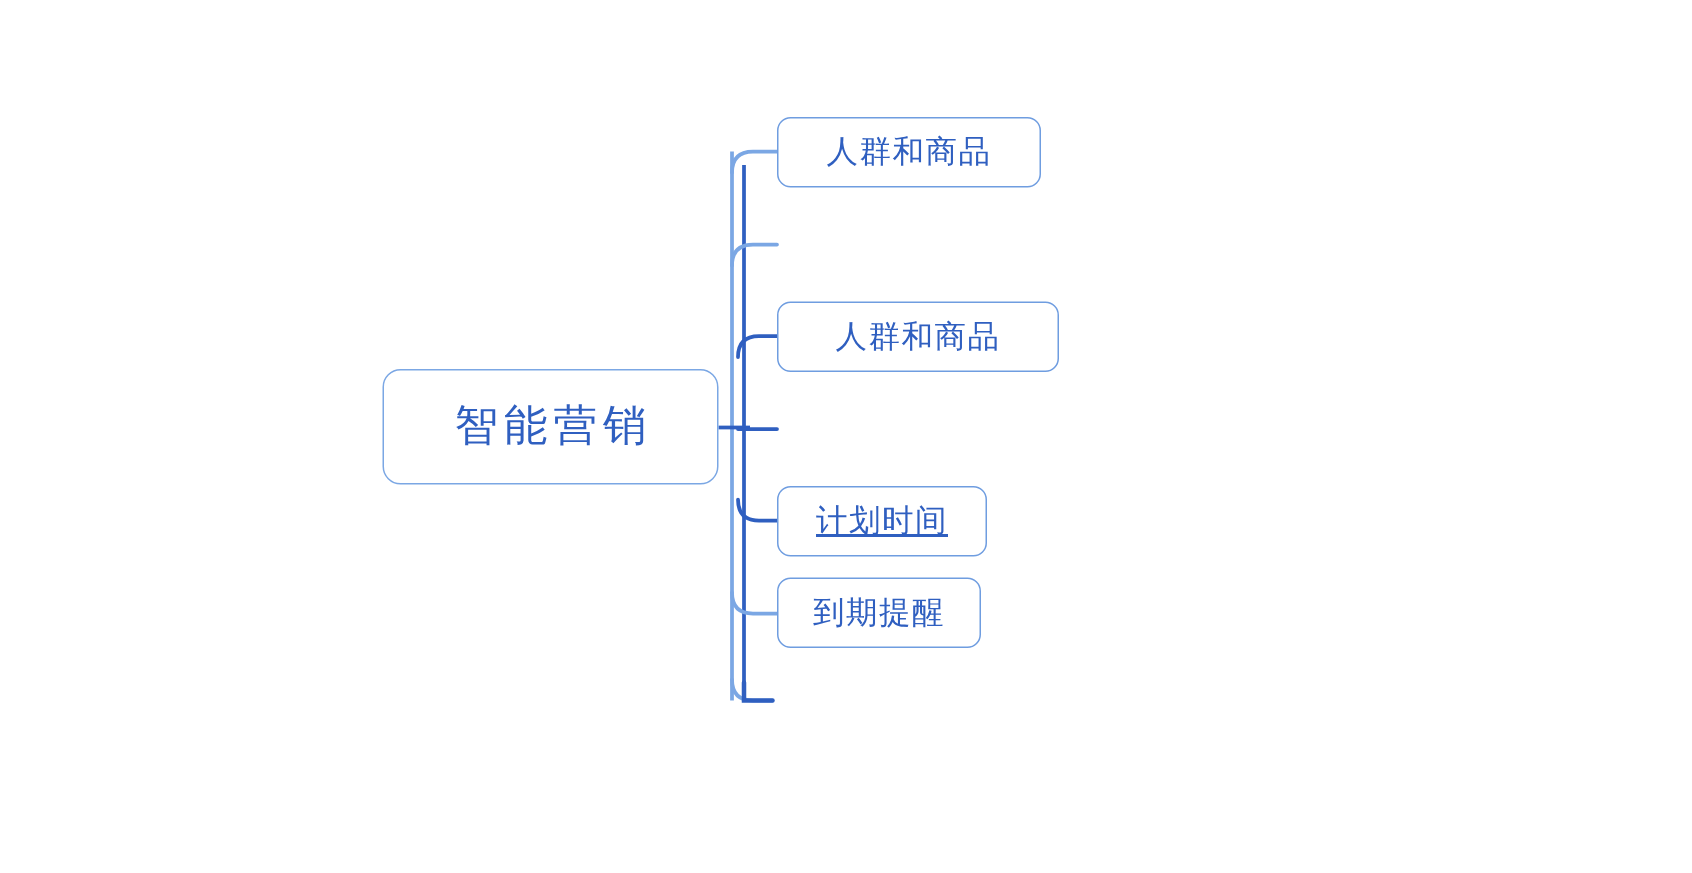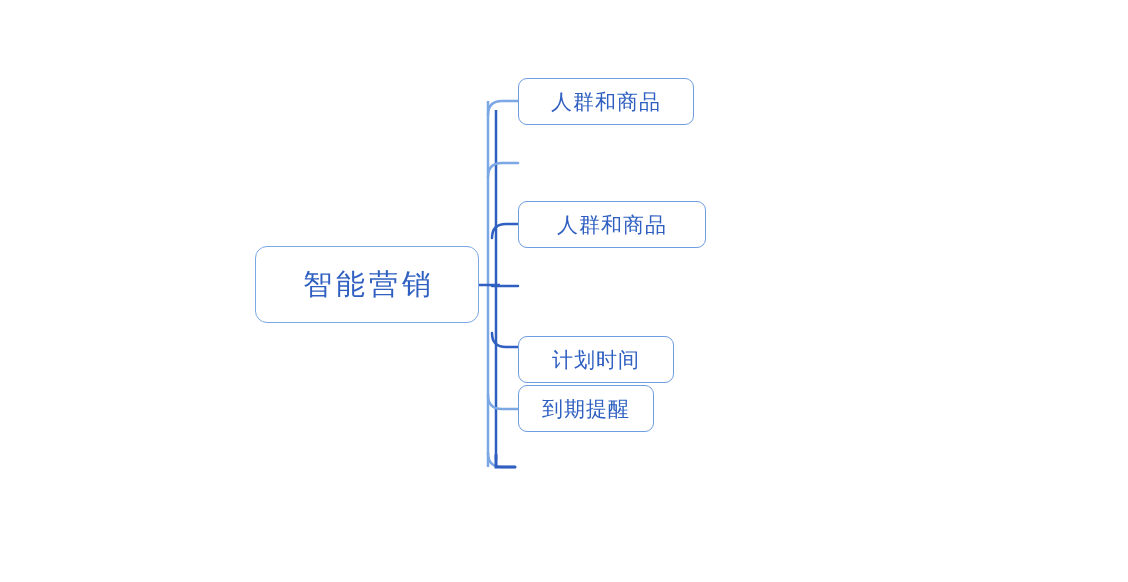--- a/index.html
+++ b/index.html
@@ -117,21 +117,21 @@
   <div class="node node-child" style="left:518px; top:78px; width:176px;">
     <span class="node-label">人群和商品</span>
   </div>
 
 
   <div class="node node-child" style="left:518px; top:201px; width:188px;">
     <span class="node-label">人群和商品</span>
   </div>
 
 
-  <div class="node node-child" style="left:518px; top:336px; width:156px;">
+  <div class="node node-child" style="left:518px; top:324px; width:140px;text-decoration:underline;">
     <span class="node-label">计划时间</span>
   </div>
 
   <div class="node node-child" style="left:518px; top:385px; width:136px;align-items:center;">
     <span class="node-label">到期提醒</span>
   </div>
 
 
 </div>
 

